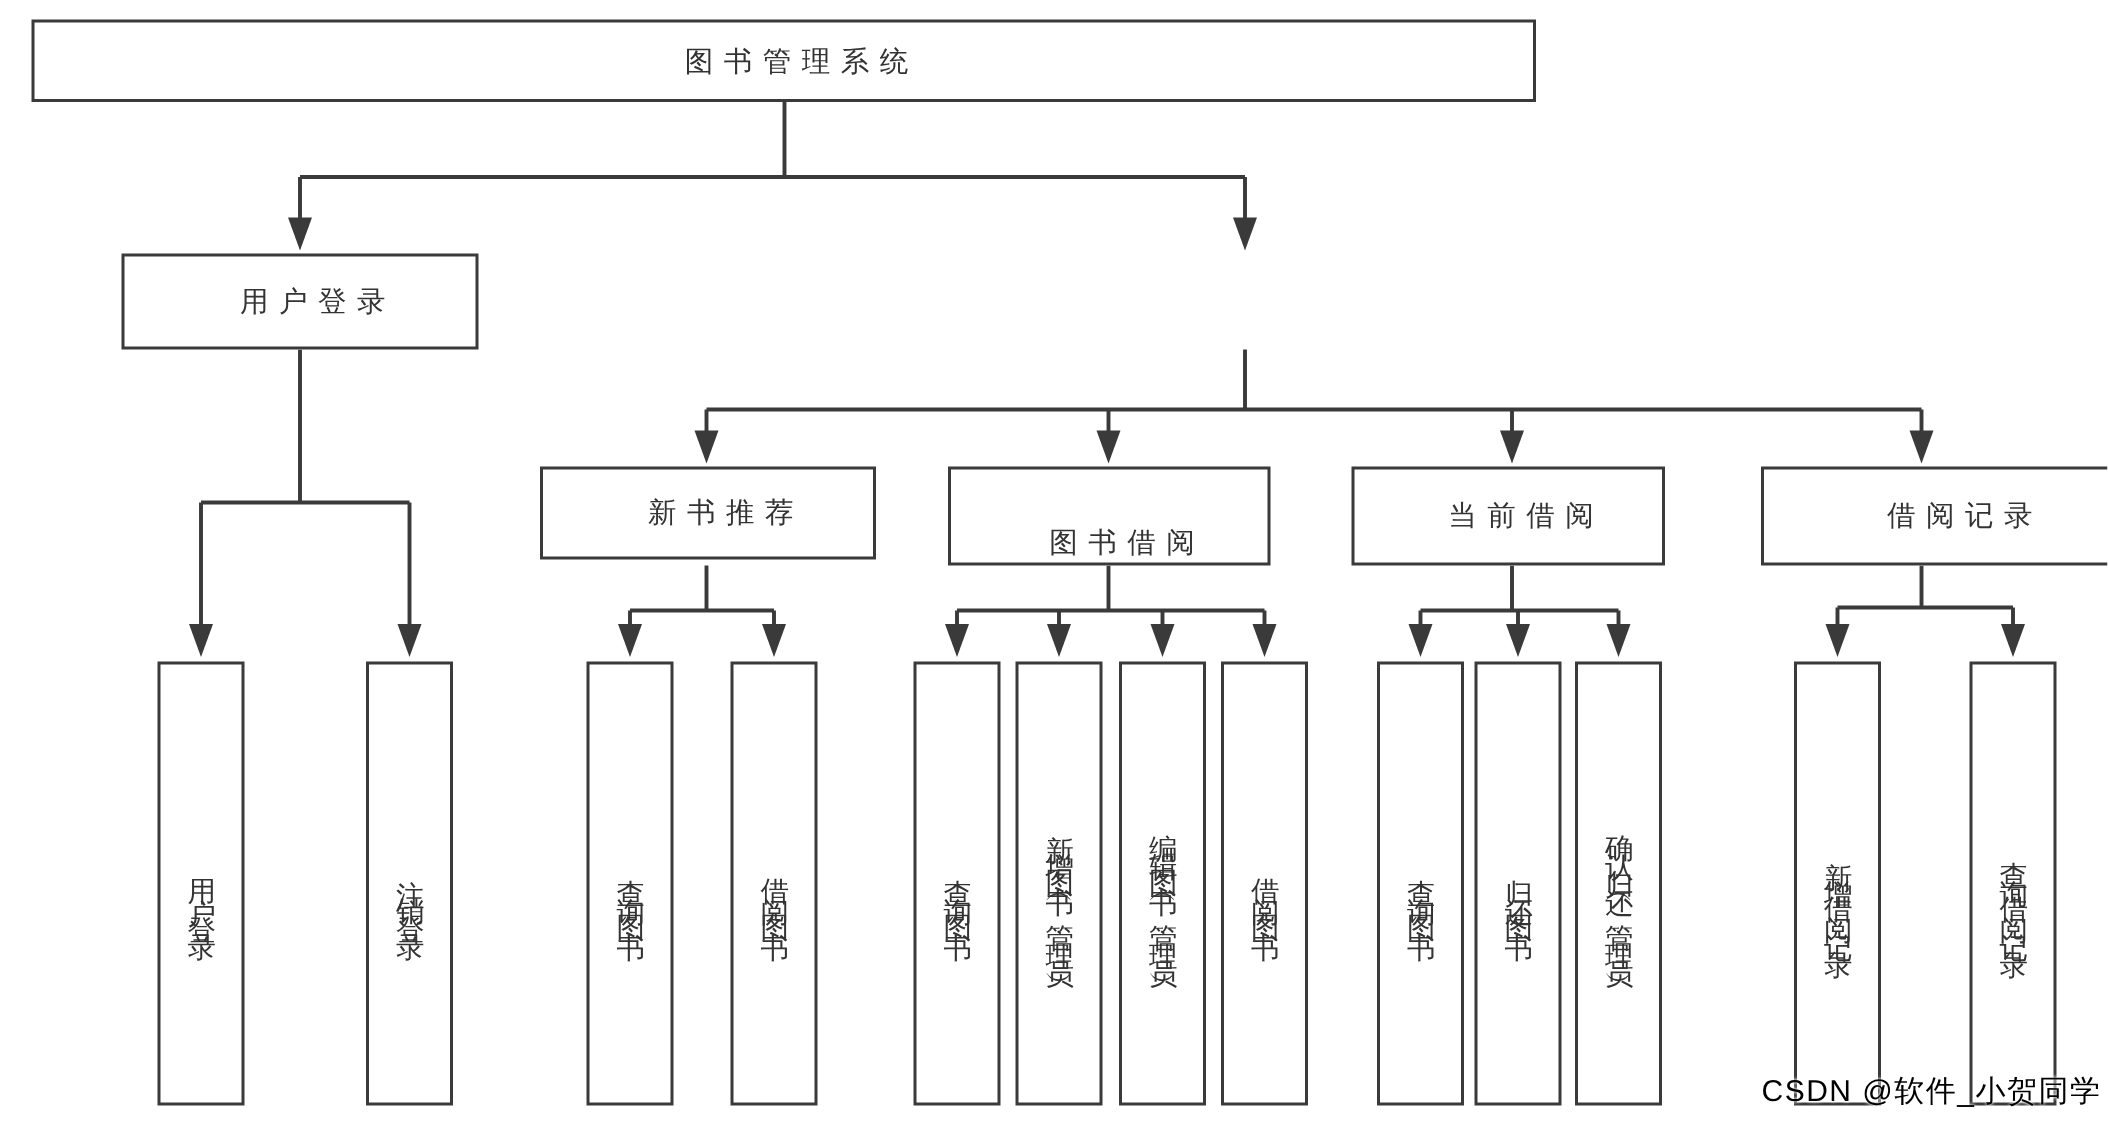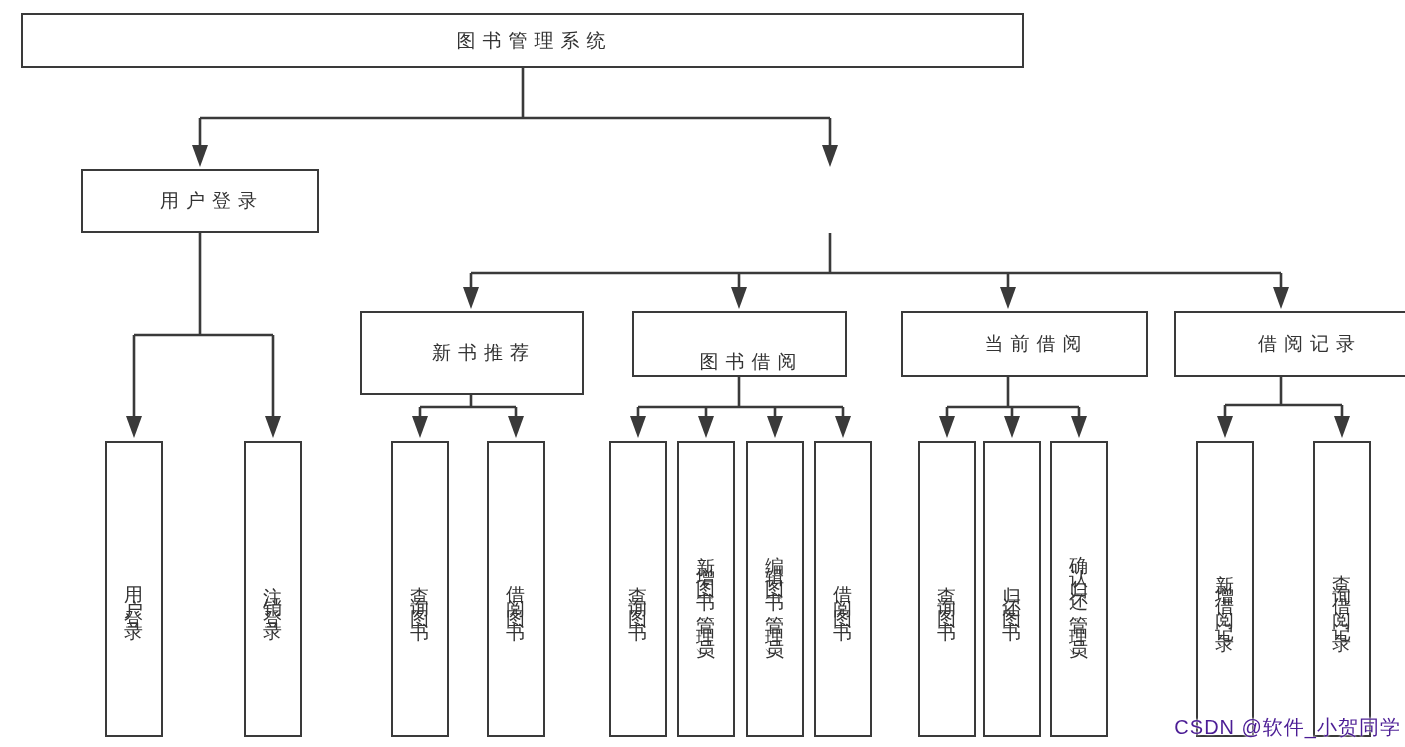--- a/index.html
+++ b/index.html
@@ -20,41 +20,41 @@
   .vbox{font-size:19px;}
   .vbox .vtext{
     writing-mode:vertical-rl;text-orientation:mixed;
     letter-spacing:12px;padding-top:12px;line-height:1;
     white-space:nowrap;
   }
   
   .n-root          {left:21px;  top:13px;  width:1003px;height:55px;}
   .n-user-login    {left:81px;  top:169px; width:238px; height:64px;}
   .n-book-mgmt     {left:711px; top:169px; width:238px; height:64px;}
-  .n-new-book      {left:360px; top:311px; width:224px; height:84px;}
+  .n-new-book      {left:360px; top:311px; width:224px; height:62px;}
   .n-book-borrow   {left:632px; top:311px; width:215px; height:66px;align-items:flex-end;}
-  .n-cur-borrow    {left:901px; top:311px; width:247px; height:66px;}
+  .n-cur-borrow    {left:901px; top:311px; width:209px; height:66px;}
   .n-borrow-rec    {left:1174px;top:311px; width:248px; height:66px;}
   .leaf            {top:441px;width:58px;height:296px;}
   .l-login         {left:105px;}
   .l-logout        {left:244px;}
   .l-query-1       {left:391px;}
   .l-borrow-1      {left:487px;}
   .l-query-2       {left:609px;}
   .l-add-book      {left:677px;}
   .l-edit-book     {left:746px;}
   .l-borrow-2      {left:814px;}
   .l-query-3       {left:918px;}
   .l-return        {left:983px;}
   .l-confirm       {left:1050px;}
   .l-add-rec       {left:1196px;}
   .l-query-rec     {left:1313px;}
   #watermark{
     position:absolute;top:714px;right:4px;z-index:5;
-    font-size:20px;letter-spacing:1px;color:#4c1d95;
+    font-size:20px;letter-spacing:1px;color:#000000;
     text-shadow:0 0 3px #ffffff,0 0 2px #ffffff;
     white-space:nowrap;
   }
 </style>
 </head>
 <body>
 
 <div id="stage">
 
   <svg id="connectors" width="1405" height="747" viewBox="0 0 1405 747">

